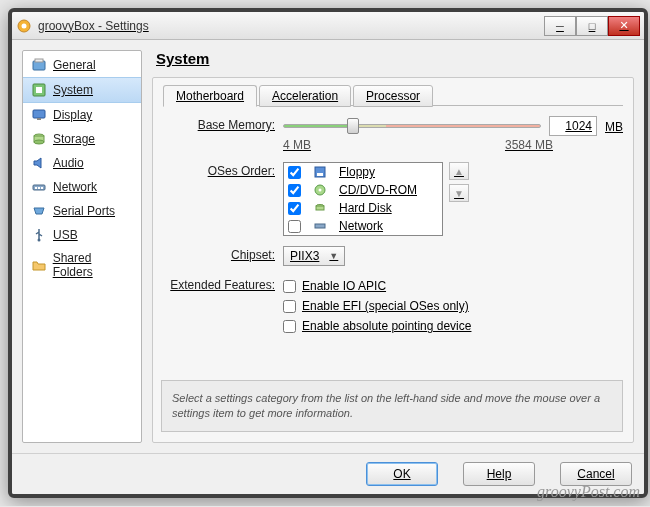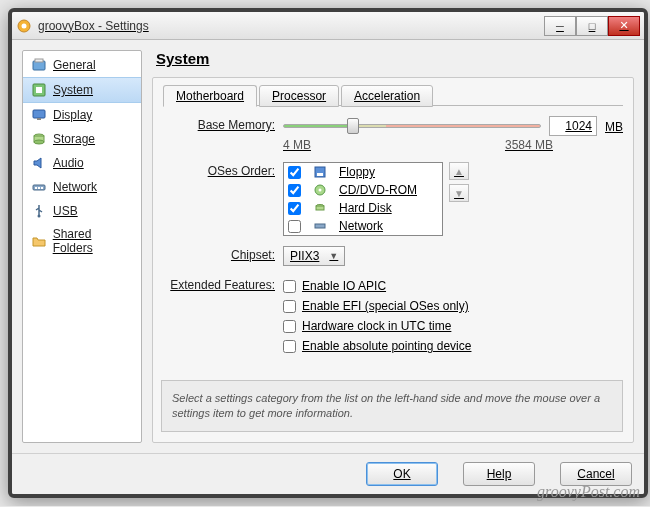--- a/index.html
+++ b/index.html
@@ -122,20 +122,28 @@
               <rect x="3" y="7" width="2" height="2" fill="#fff"></rect>
               <rect x="6" y="7" width="2" height="2" fill="#fff"></rect>
               <rect x="9" y="7" width="2" height="2" fill="#fff"></rect>
             </svg>
           </span>
         <span>Network</span>
       </div>
       <div class="sideitem">
         <span class="sideicon">
             <svg width="14" height="14">
+              <path d="M2 4 L12 4 L10 10 L4 10 Z" fill="#6fa8dc" stroke="#3b6fa0"></path>
+            </svg>
+          </span>
+        <span>Serial Ports</span>
+      </div>
+      <div class="sideitem">
+        <span class="sideicon">
+            <svg width="14" height="14">
               <path d="M7 1 L7 11 M7 4 L4 6 M7 6 L10 8" stroke="#4a6a8a" stroke-width="1.5" fill="none"></path>
               <circle cx="7" cy="12" r="1.5" fill="#4a6a8a"></circle>
             </svg>
           </span>
         <span>USB</span>
       </div>
       <div class="sideitem">
         <span class="sideicon">
             <svg width="14" height="14">
               <path d="M1 4 L5 4 L6 6 L13 6 L13 12 L1 12 Z" fill="#f5c76b" stroke="#c4952a"></path>
@@ -143,22 +151,22 @@
           </span>
         <span>Shared Folders</span>
       </div>
     </div>
 
     <div class="main">
       <h2>System</h2>
       <div class="panel">
         <div class="tabs">
           <div class="tab active">Motherboard</div>
+          <div class="tab">Acceleration</div>
           <div class="tab">Processor</div>
-          <div class="tab">Acceleration</div>
         </div>
         <div class="tabstrip-line"></div>
 
         <div class="row">
           <div class="rlabel">Base Memory:</div>
           <div class="rcontent">
             <div class="slider-wrap">
               <div class="slider">
                 <div class="slider-track"></div>
                 <div class="slider-thumb"></div>
@@ -240,24 +248,20 @@
             <div class="check-row">
                 <input type="checkbox" style="">
                 <span>Enable IO APIC</span>
               </div>
             <div class="check-row">
                 <input type="checkbox" style="">
                 <span>Enable EFI (special OSes only)</span>
               </div>
             <div class="check-row">
                 <input type="checkbox" style="">
-                <span>Hardware clock in UTC time</span>
-              </div>
-            <div class="check-row">
-                <input type="checkbox" style="">
                 <span>Enable absolute pointing device</span>
               </div>
           </div>
         </div>
 
         <div class="hint">Select a settings category from the list on the left-hand side and move the mouse over a settings item to get more information.</div>
       </div>
     </div>
   </div>
 

